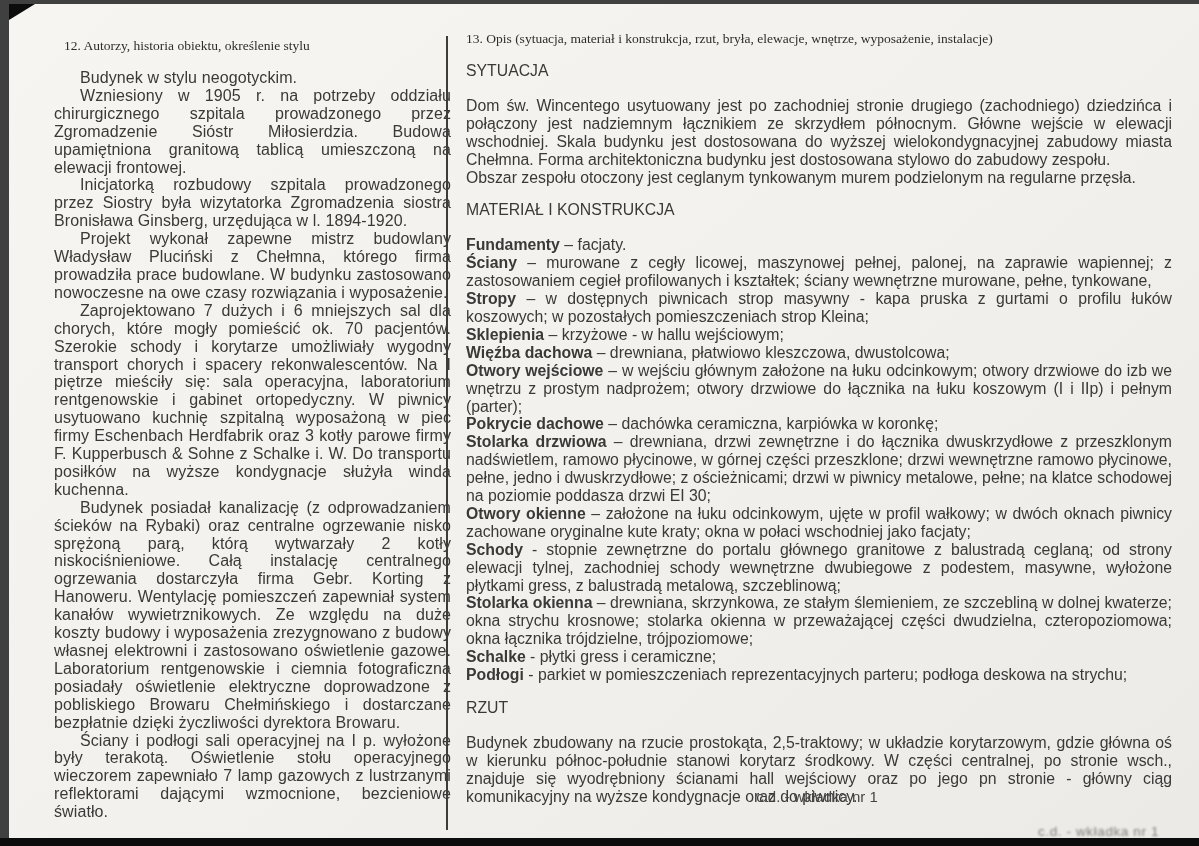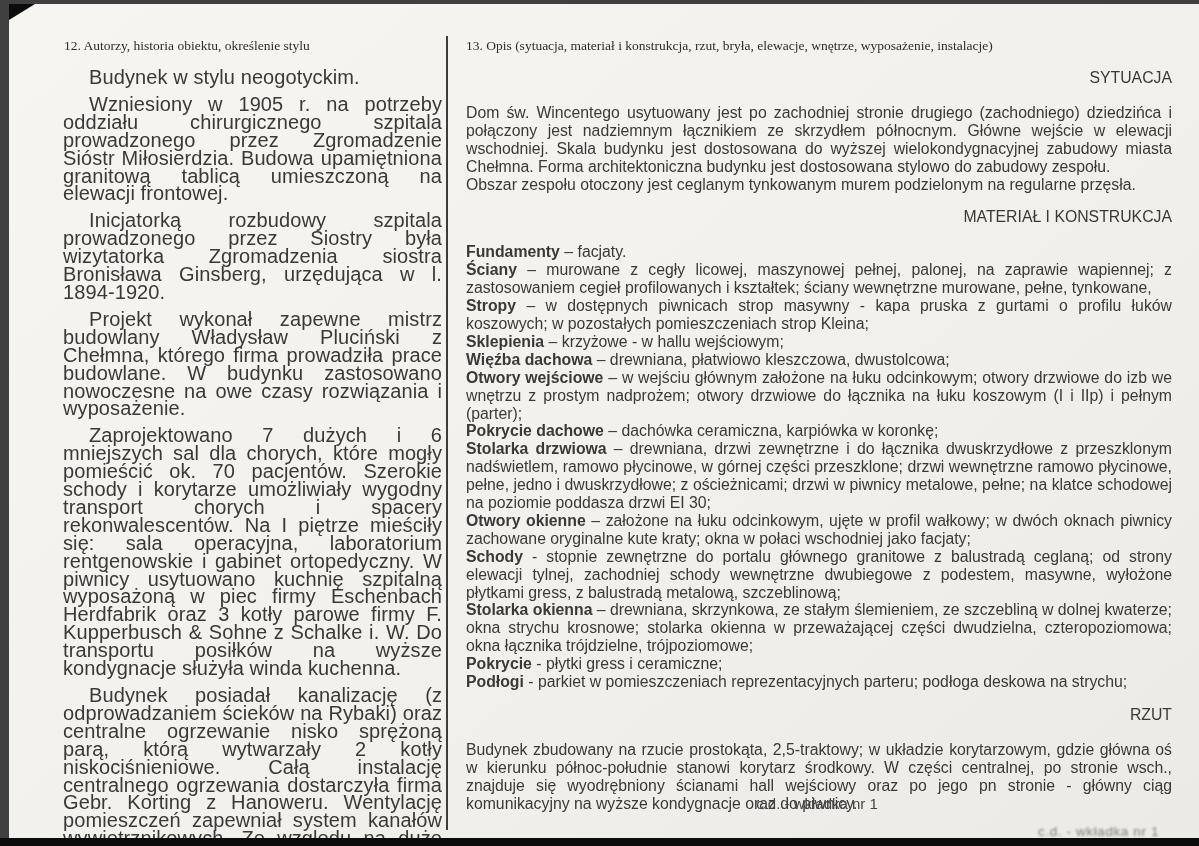--- a/index.html
+++ b/index.html
@@ -20,38 +20,38 @@
   }
   .edge-bottom {
     position:absolute; left:0; right:0; bottom:0; height:8px;
     background:#0c0c0c; z-index:4;
   }
   .divider {
     position:absolute; left:446px; top:36px; height:794px; width:2px;
     background:#3e3c3a; z-index:1;
   }
   .col-left  { position:absolute; left:45px;  top:34px; width:397px; }
-  .col-right { position:absolute; left:457px; top:34px; width:706px; }
+  .col-right { position:absolute; left:457px; top:27px; width:706px; }
   .col-header {
     font-family:"Liberation Serif", serif;
     font-size:13.5px; color:#2e2d2b; line-height:16px;
     margin:0 0 15px 0; white-space:nowrap;
   }
   .col-left .col-header { margin-left:10px; }
   .body-left p {
-    margin:9px; text-indent:26px; text-align:justify;
-    font-size:20px; line-height:17.9px; color:#3a3937;
+    margin:0; text-indent:26px; text-align:justify;
+    font-size:16px; line-height:17.9px; color:#3a3937;
     letter-spacing:0.1px;
   }
   .body-right p, .body-right h2 {
     margin:0; text-align:justify;
     font-size:15.8px; line-height:17.9px; color:#3a3937;
   }
   .body-right h2 {
-    font-weight:normal; text-align:right;
+    font-weight:normal; text-align:left;
     margin:15px 0 17px 0;
   }
   .body-right h2.first { margin-top:12px; }
   .mk-item .term { font-weight:bold; }
   .cont-note {
     font-size:15px; color:#474645; text-align:center;
     line-height:16px;
   }
   .cont-note.left-note  { margin-top:16px; padding-right:2px; }
   .cont-note.right-note { margin-top:-17px; padding-right:4px; }
@@ -93,21 +93,21 @@
         <p class="mk-item"><span class="term">Ściany</span><span> – </span><span>murowane z cegły licowej, maszynowej pełnej, palonej, na zaprawie wapiennej; z zastosowaniem cegieł profilowanych i kształtek; ściany wewnętrzne murowane, pełne, tynkowane,</span></p>
         <p class="mk-item"><span class="term">Stropy</span><span> – </span><span>w dostępnych piwnicach strop masywny - kapa pruska z gurtami o profilu łuków koszowych; w pozostałych pomieszczeniach strop Kleina;</span></p>
         <p class="mk-item"><span class="term">Sklepienia</span><span> – </span><span>krzyżowe - w hallu wejściowym;</span></p>
         <p class="mk-item"><span class="term">Więźba dachowa</span><span> – </span><span>drewniana, płatwiowo kleszczowa, dwustolcowa;</span></p>
         <p class="mk-item"><span class="term">Otwory wejściowe</span><span> – </span><span>w wejściu głównym założone na łuku odcinkowym; otwory drzwiowe do izb we wnętrzu z prostym nadprożem; otwory drzwiowe do łącznika na łuku koszowym (I i IIp) i pełnym (parter);</span></p>
         <p class="mk-item"><span class="term">Pokrycie dachowe</span><span> – </span><span>dachówka ceramiczna, karpiówka w koronkę;</span></p>
         <p class="mk-item"><span class="term">Stolarka drzwiowa</span><span> – </span><span>drewniana, drzwi zewnętrzne i do łącznika dwuskrzydłowe z przeszklonym nadświetlem, ramowo płycinowe, w górnej części przeszklone; drzwi wewnętrzne ramowo płycinowe, pełne, jedno i dwuskrzydłowe; z ościeżnicami; drzwi w piwnicy metalowe, pełne; na klatce schodowej na poziomie poddasza drzwi EI 30;</span></p>
         <p class="mk-item"><span class="term">Otwory okienne</span><span> – </span><span>założone na łuku odcinkowym, ujęte w profil wałkowy; w dwóch oknach piwnicy zachowane oryginalne kute kraty; okna w połaci wschodniej jako facjaty;</span></p>
         <p class="mk-item"><span class="term">Schody</span><span> - </span><span>stopnie zewnętrzne do portalu głównego granitowe z balustradą ceglaną; od strony elewacji tylnej, zachodniej schody wewnętrzne dwubiegowe z podestem, masywne, wyłożone płytkami gress, z balustradą metalową, szczeblinową;</span></p>
         <p class="mk-item"><span class="term">Stolarka okienna</span><span> – </span><span>drewniana, skrzynkowa, ze stałym ślemieniem, ze szczebliną w dolnej kwaterze; okna strychu krosnowe; stolarka okienna w przeważającej części dwudzielna, czteropoziomowa; okna łącznika trójdzielne, trójpoziomowe;</span></p>
-        <p class="mk-item"><span class="term">Pokrycie</span><span> - </span><span>płytki gress i ceramiczne;</span></p>
+        <p class="mk-item"><span class="term">Schalke</span><span> - </span><span>płytki gress i ceramiczne;</span></p>
         <p class="mk-item"><span class="term">Podłogi</span><span> - </span><span>parkiet w pomieszczeniach reprezentacyjnych parteru; podłoga deskowa na strychu;</span></p>
 
         <h2>RZUT</h2>
         <p>Budynek zbudowany na rzucie prostokąta, 2,5-traktowy; w układzie korytarzowym, gdzie główna oś w kierunku północ-południe stanowi korytarz środkowy. W części centralnej, po stronie wsch., znajduje się wyodrębniony ścianami hall wejściowy oraz po jego pn stronie - główny ciąg komunikacyjny na wyższe kondygnacje oraz do piwnicy.</p>
       </div>
       <div class="cont-note right-note">c.d. - wkładka nr 1</div>
     </div>
 
     <div class="ghost-note">c.d. - wkładka nr 1</div>
   </div>

